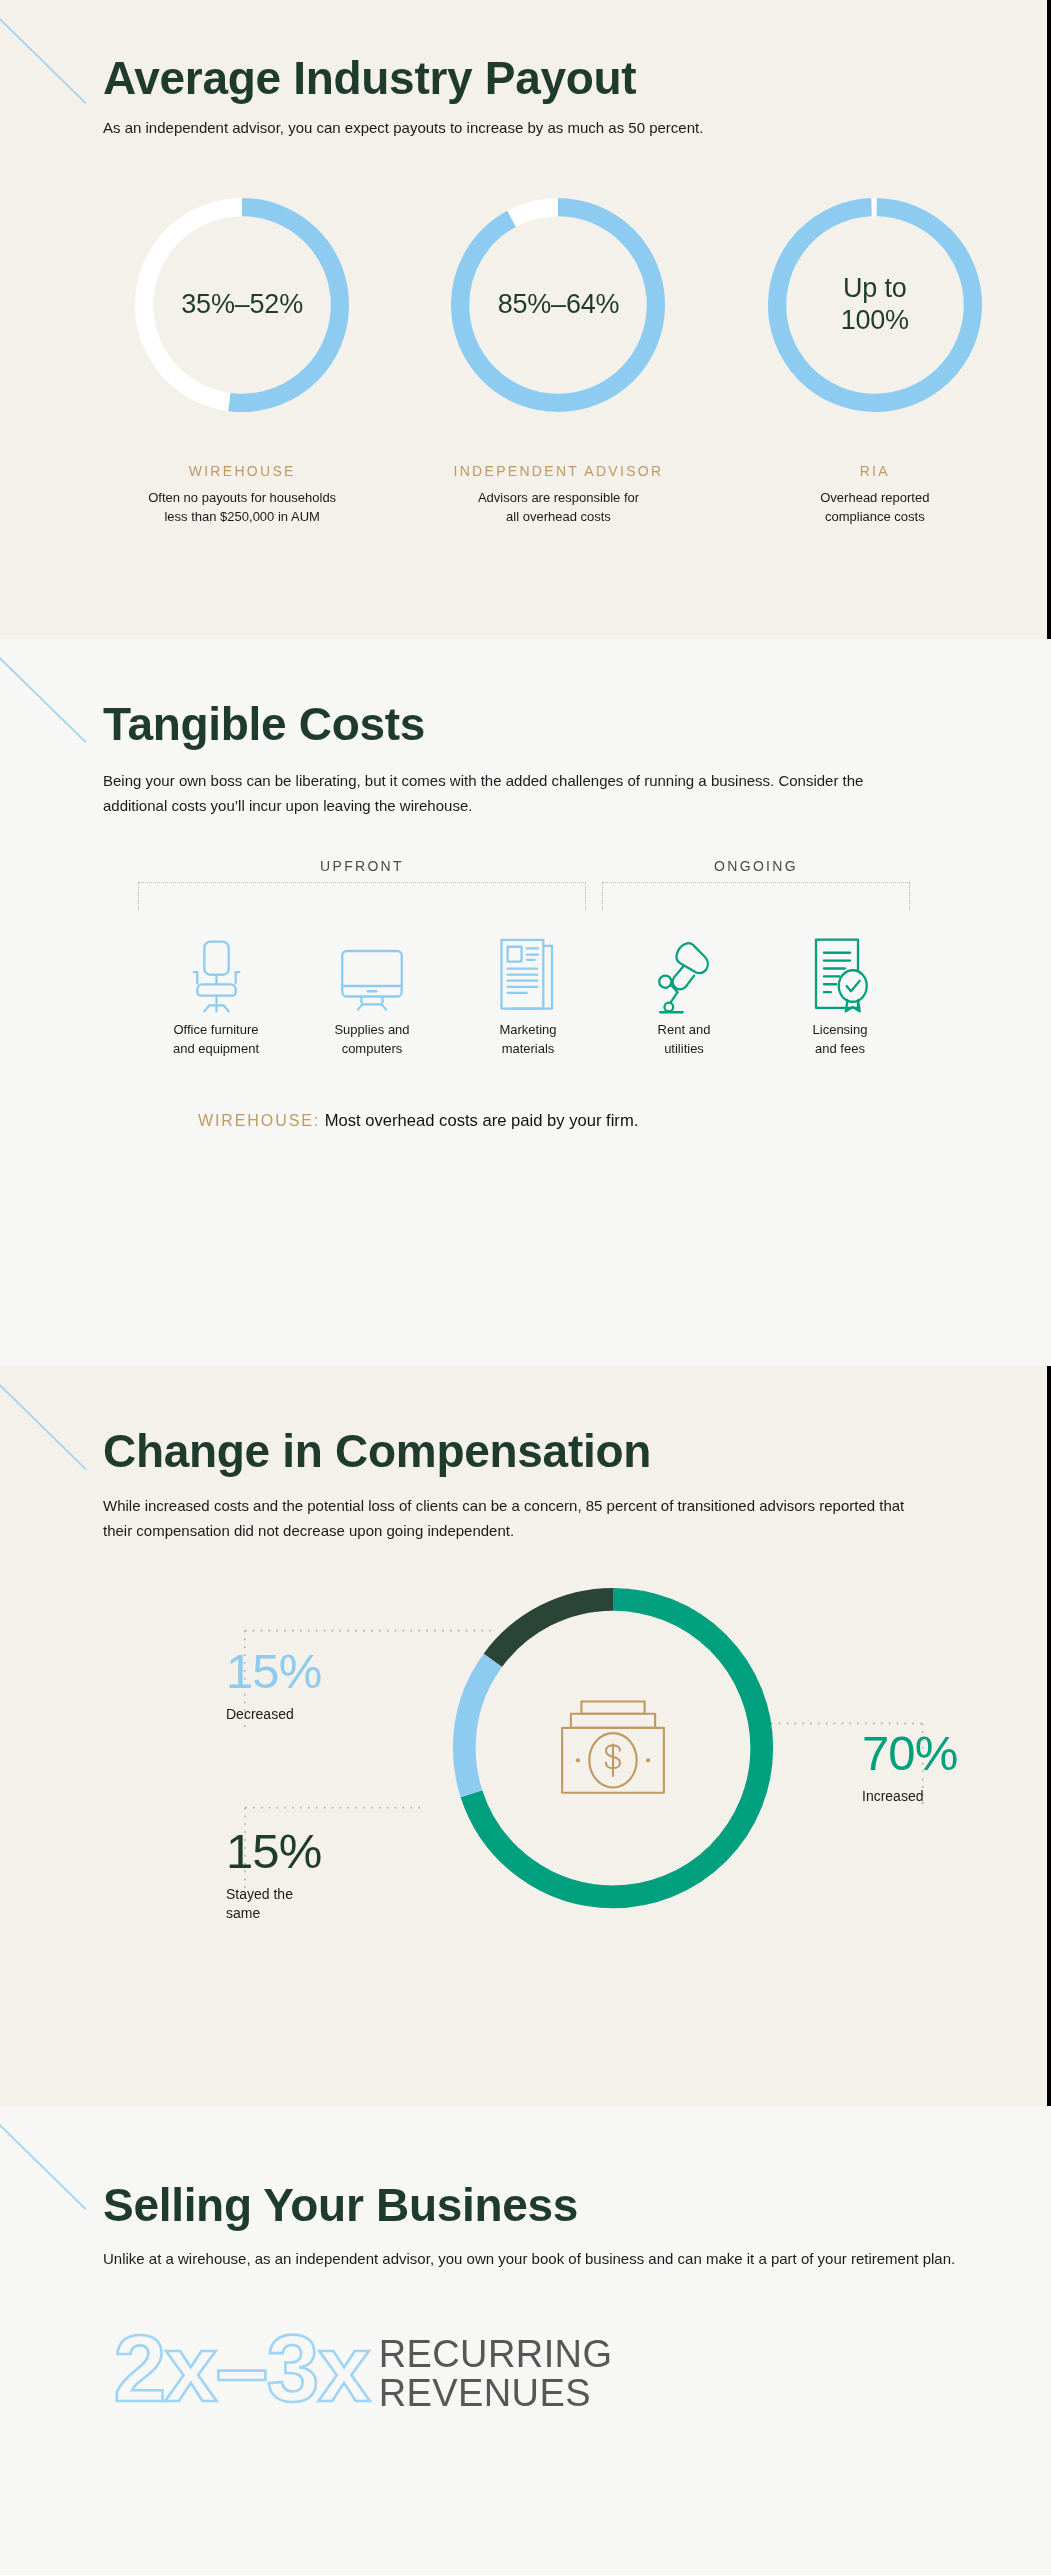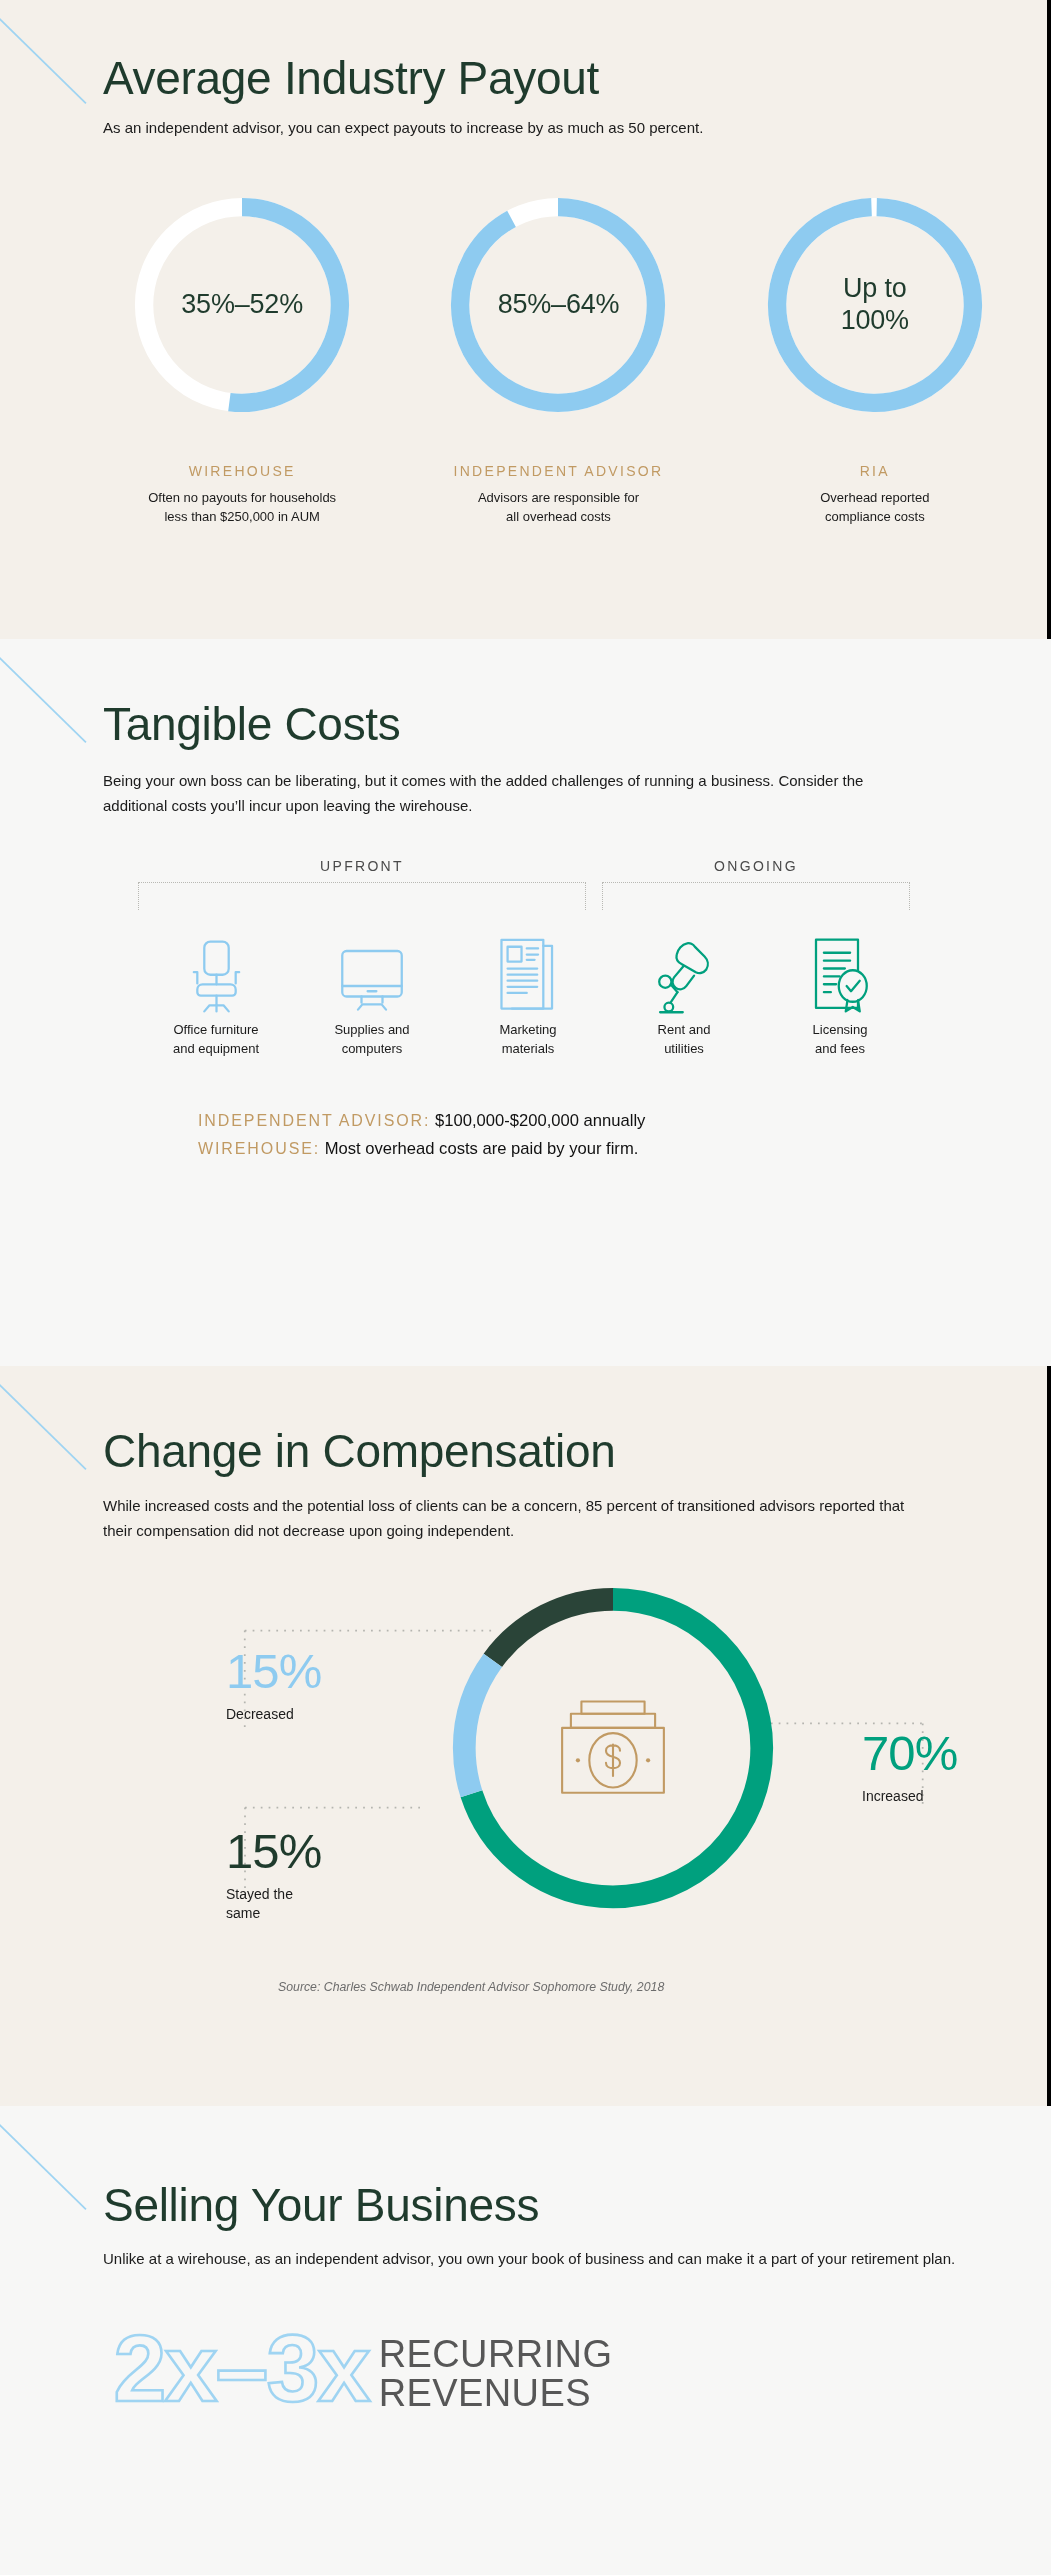--- a/index.html
+++ b/index.html
@@ -31,21 +31,21 @@
   .accent-diag {
     position: absolute; left: 0; top: 0; width: 114px; height: 114px;
     pointer-events: none;
   }
   .accent-diag svg { display: block; }
 
   .inner { position: relative; padding-left: 103px; padding-right: 53px; }
 
   h2.sec-title {
     font-size: 46px;
-    font-weight: 400;
+    font-weight: 700;
     letter-spacing: -0.3px;
     color: #1f3b2d;
     line-height: 1.05;
   }
   p.sec-sub {
     font-size: 15px;
     line-height: 1.62;
     color: #1b1b1b;
     font-weight: 400;
   }
@@ -356,24 +356,20 @@
           </div>
           <div class="icon-cap">
             <div>Licensing</div>
             <div>and fees</div>
           </div>
         </div>
 
       </div>
 
       <div class="cost-lines">
-        <div class="cost-line">
-          <span class="cost-key">INDEPENDENT ADVISOR:</span>
-          <span>$100,000-$200,000 annually</span>
-        </div>
         <div class="cost-line l2">
           <span class="cost-key">WIREHOUSE:</span>
           <span>Most overhead costs are paid by your firm.</span>
         </div>
       </div>
     </div>
   </section>
 
   <section class="section sec-cream" id="sec-comp">
     <div class="edge-rule"></div>
@@ -439,21 +435,20 @@
             <div>same</div>
           </div>
         </div>
 
         <div class="stat stat-inc">
           <div class="num">70%</div>
           <div class="cap">Increased</div>
         </div>
       </div>
 
-      <div class="source-note">Source: Charles Schwab Independent Advisor Sophomore Study, 2018</div>
     </div>
   </section>
 
   <section class="section sec-gray" id="sec-sell">
     <div class="accent-diag">
       <svg width="114" height="114" viewBox="0 0 130 130">
           <line x1="-4" y1="18" x2="98" y2="118" stroke="#9fd4f2" stroke-width="2"></line>
         </svg>
     </div>
     <div class="inner">

